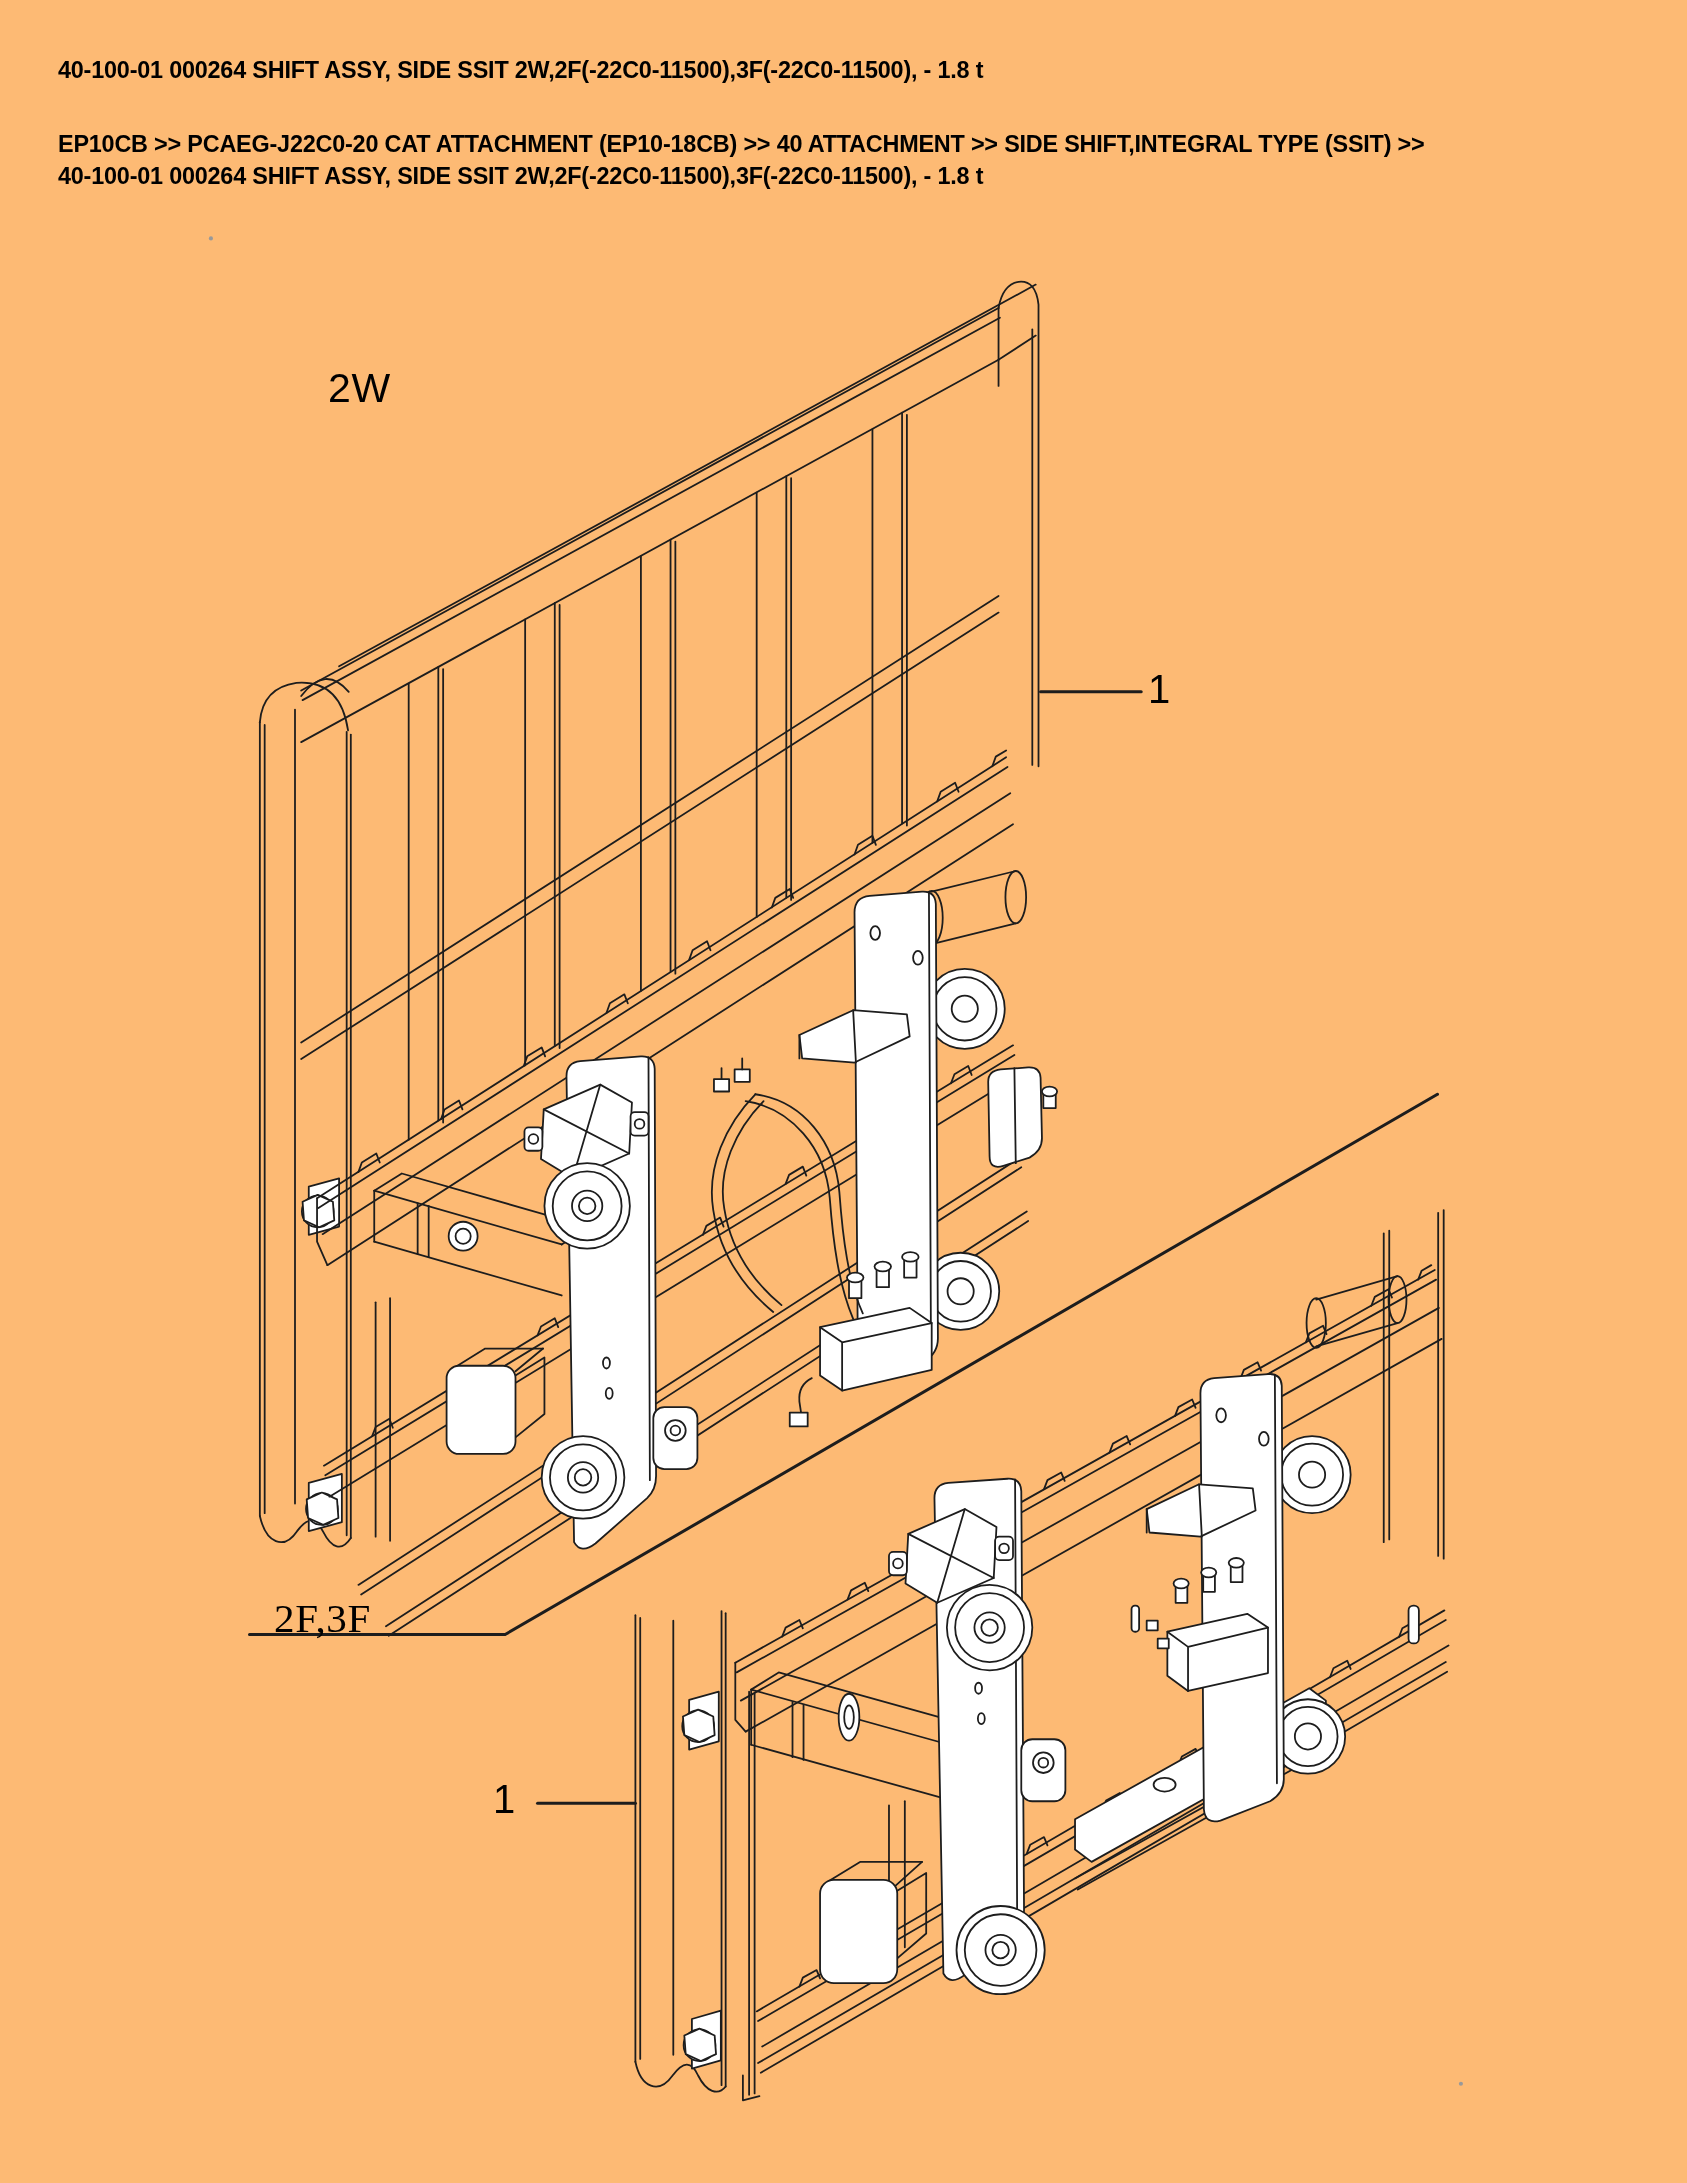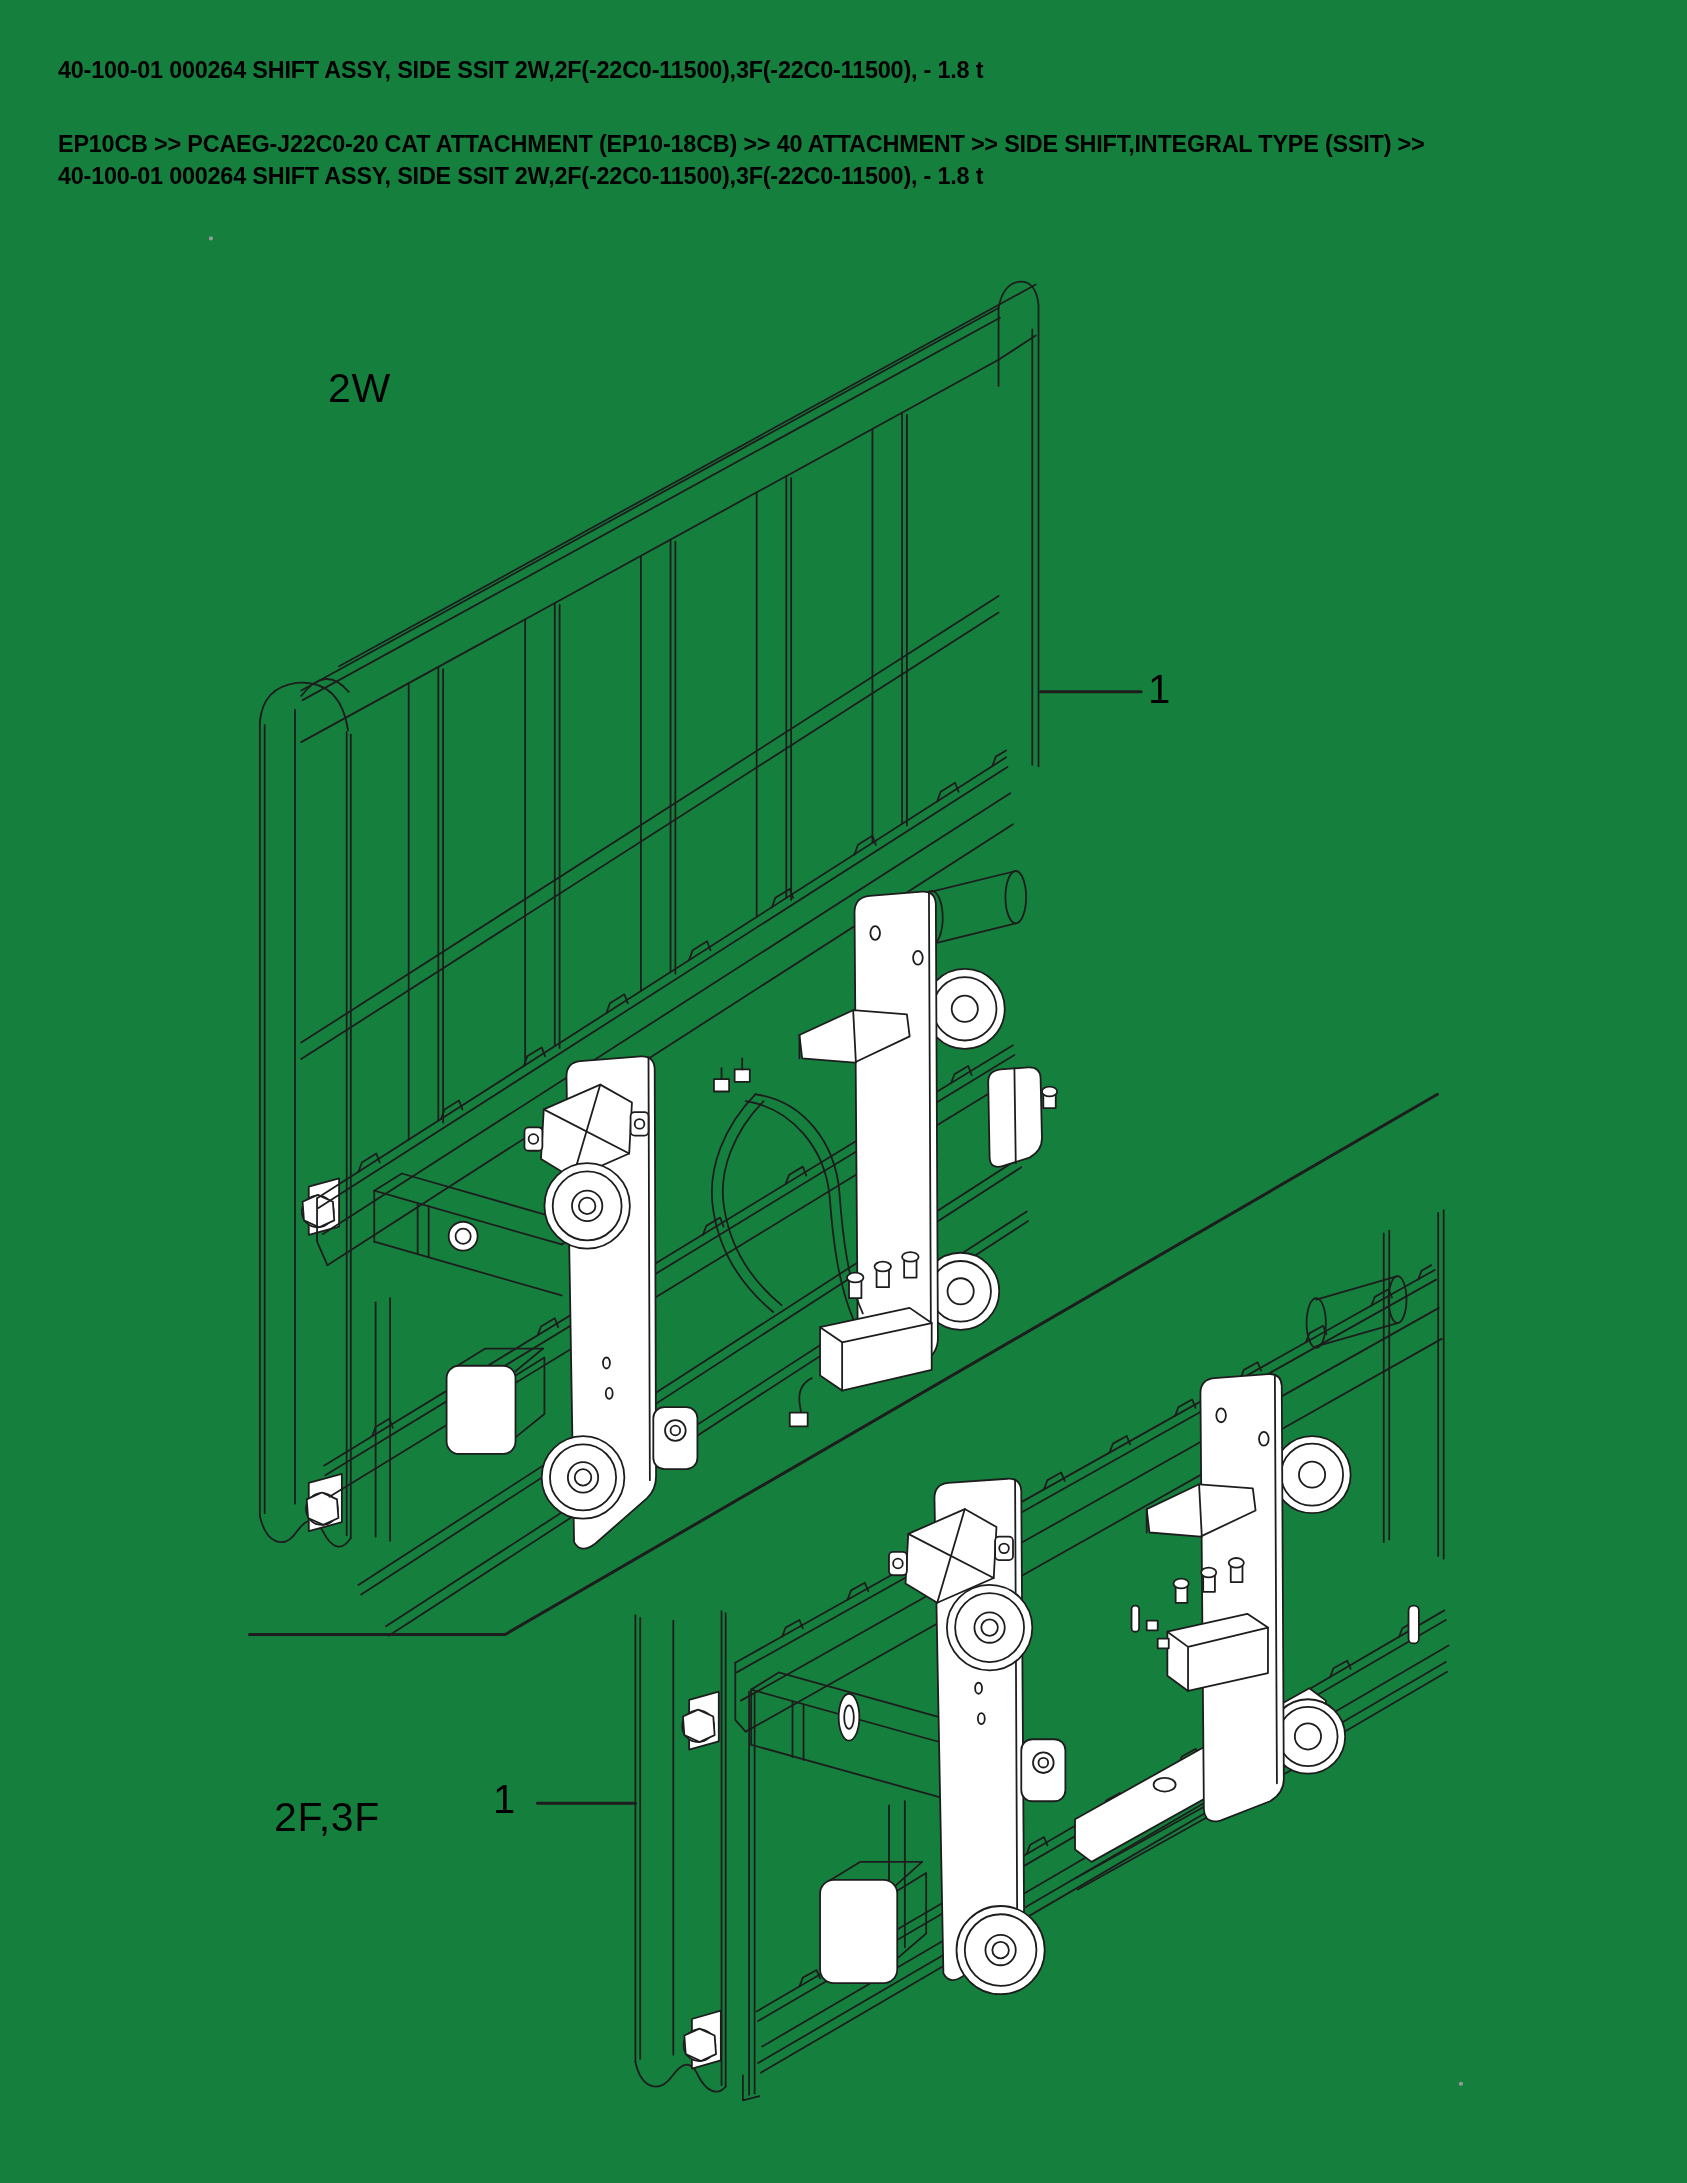--- a/index.html
+++ b/index.html
@@ -1,19 +1,19 @@
 <!DOCTYPE html>
 <html style="font-size:11px"><head>
 <meta charset="utf-8">
 <style>
   html,body{margin:0;padding:0;background:#ffffff;}
   .page{
     position:relative;
     width:1687px;height:2183px;
-    background:#15803d;
+    background:#fdba74;
     font-family:"Liberation Sans", sans-serif;
     color:#000;
     overflow:hidden;
   }
   .hdr{
     position:absolute;
     font-weight:700;
     font-size:23.4px;
     letter-spacing:-0.2px;
     white-space:nowrap;
@@ -22,21 +22,21 @@
   .crumb{left:58px;top:128px;line-height:32px;}
   .crumb div{white-space:nowrap;}
   .figlabel{
     position:absolute;
     font-size:41px;
     font-weight:400;
     letter-spacing:0.7px;
     white-space:nowrap;
   }
   #lbl-2w{left:328px;top:365px;}
-  #lbl-2f3f{left:274px;top:1794px;}
+  #lbl-2f3f{left:274px;top:1594px;font-family:Liberation Serif, serif;}
   .callout{
     position:absolute;
     font-size:40px;
     font-weight:400;
     white-space:nowrap;
   }
   #co-top{left:1148px;top:667px;}
   #co-bot{left:493px;top:1777px;}
   svg.art{position:absolute;left:0;top:0;}
   svg.art path, svg.art rect, svg.art circle, svg.art ellipse, svg.art polygon, svg.art polyline{

